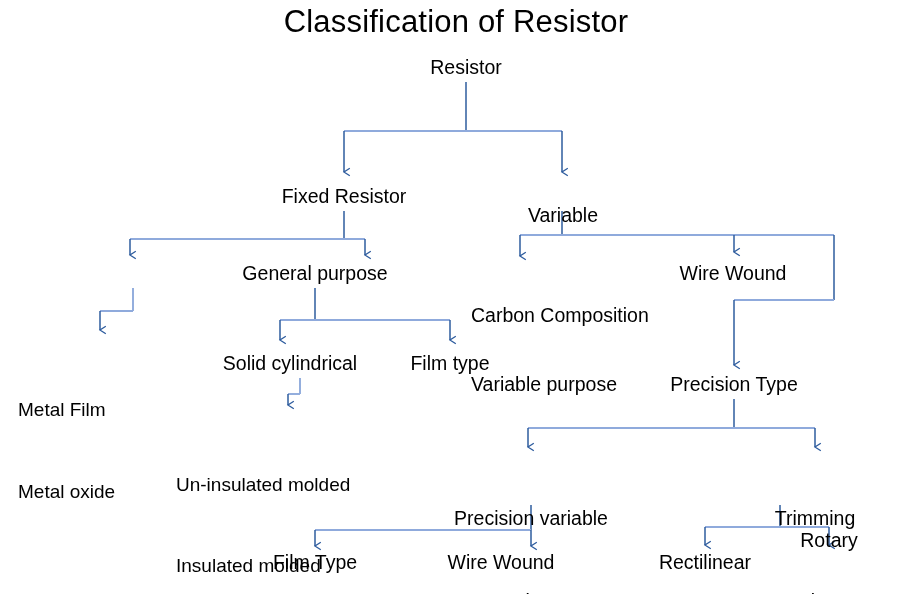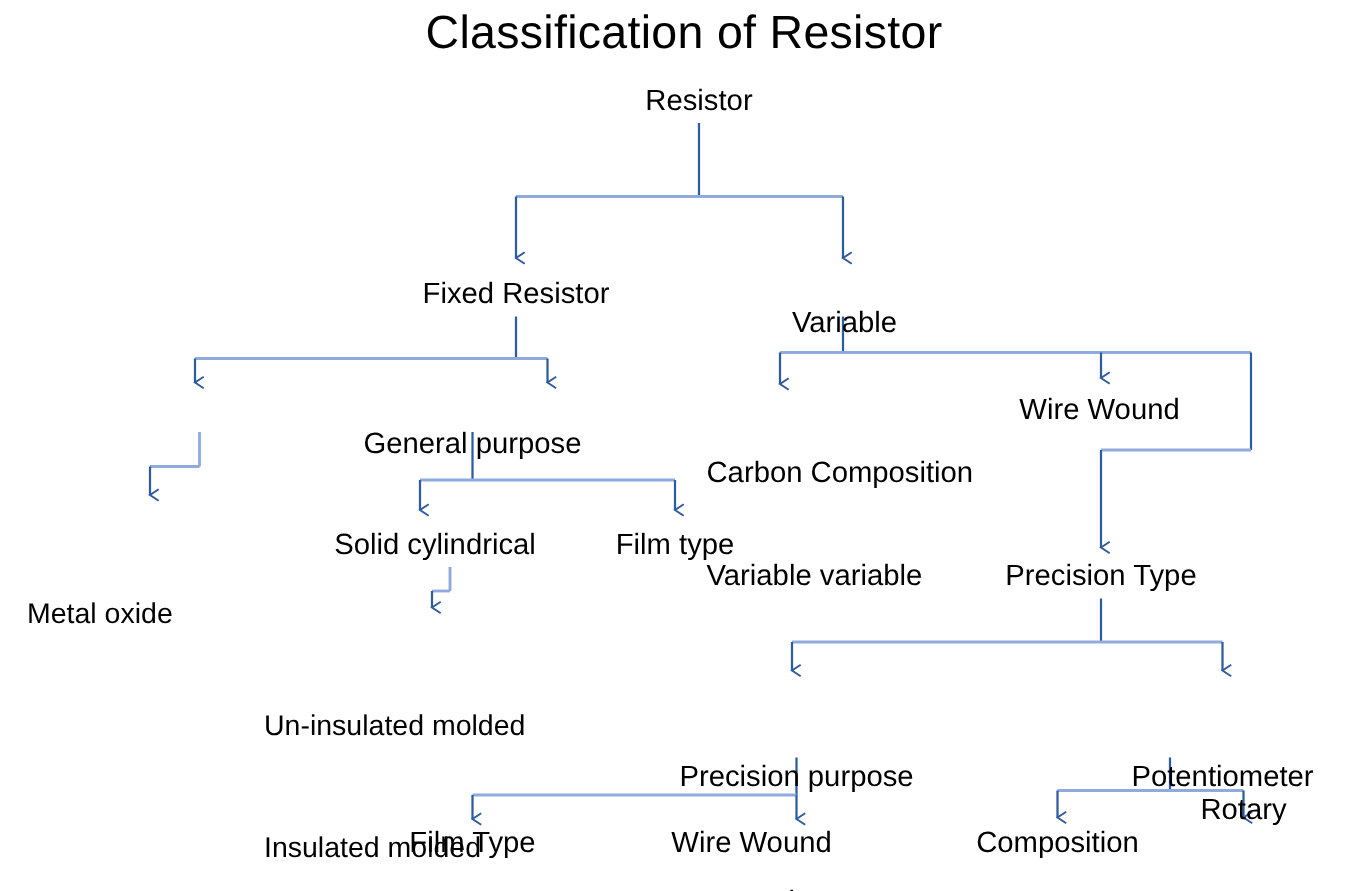--- a/index.html
+++ b/index.html
@@ -114,51 +114,53 @@
     </g>
   </svg>
 
   <div class="node title center" style="left:456px; top:4px;">Classification of Resistor</div>
 
   <div class="node lvl center" style="left:466px; top:56px;">Resistor</div>
 
   <div class="node lvl center" style="left:344px; top:185px;">Fixed Resistor</div>
   <div class="node lvl center" style="left:563px; top:185px;margin-top:19px;">Variable</div>
 
-  <div class="node lvl center" style="left:315px; top:262px;margin-top:23px;">General purpose</div>
+  <div class="node lvl center" style="left:315px; top:262px;">General purpose</div>
 
   <div class="node lvl left" style="left:441px; top:258px;margin-left:30px;">
     <div>Carbon Composition</div>
-    <div>Variable variable</div>
+    <div>Variable purpose</div>
   </div>
 
   <div class="node lvl center" style="left:733px; top:262px;">Wire Wound</div>
 
   <div class="node leaf left" style="left:18px; top:341px; line-height:1.44;">
+    <div>Metal Film</div>
     <div>Metal oxide</div>
     
   </div>
 
   <div class="node lvl center" style="left:290px; top:352px;">Solid cylindrical</div>
   <div class="node lvl center" style="left:450px; top:352px;">Film type</div>
 
   <div class="node leaf left" style="left:176px; top:418px; line-height:1.42;">
     <div>Un-insulated molded</div>
     <div>Insulated molded</div>
   </div>
 
   <div class="node lvl center" style="left:734px; top:373px;">Precision Type</div>
 
   <div class="node lvl center" style="left:531px; top:450px; line-height:1.42;">
-    <div>Precision purpose</div>
+    <div>Precision variable</div>
     <div>potentiometer</div>
   </div>
 
   <div class="node lvl center" style="left:815px; top:450px; line-height:1.42;">
+    <div>Trimming</div>
     <div>Potentiometer</div>
   </div>
 
   <div class="node lvl center" style="left:315px; top:551px;">Film Type</div>
   <div class="node lvl center" style="left:501px; top:551px;">Wire Wound</div>
-  <div class="node lvl center" style="left:705px; top:551px;">Composition</div>
+  <div class="node lvl center" style="left:705px; top:551px;">Rectilinear</div>
   <div class="node lvl center" style="left:829px; top:529px;">Rotary</div>
 
 </div>
 
 </body></html>

